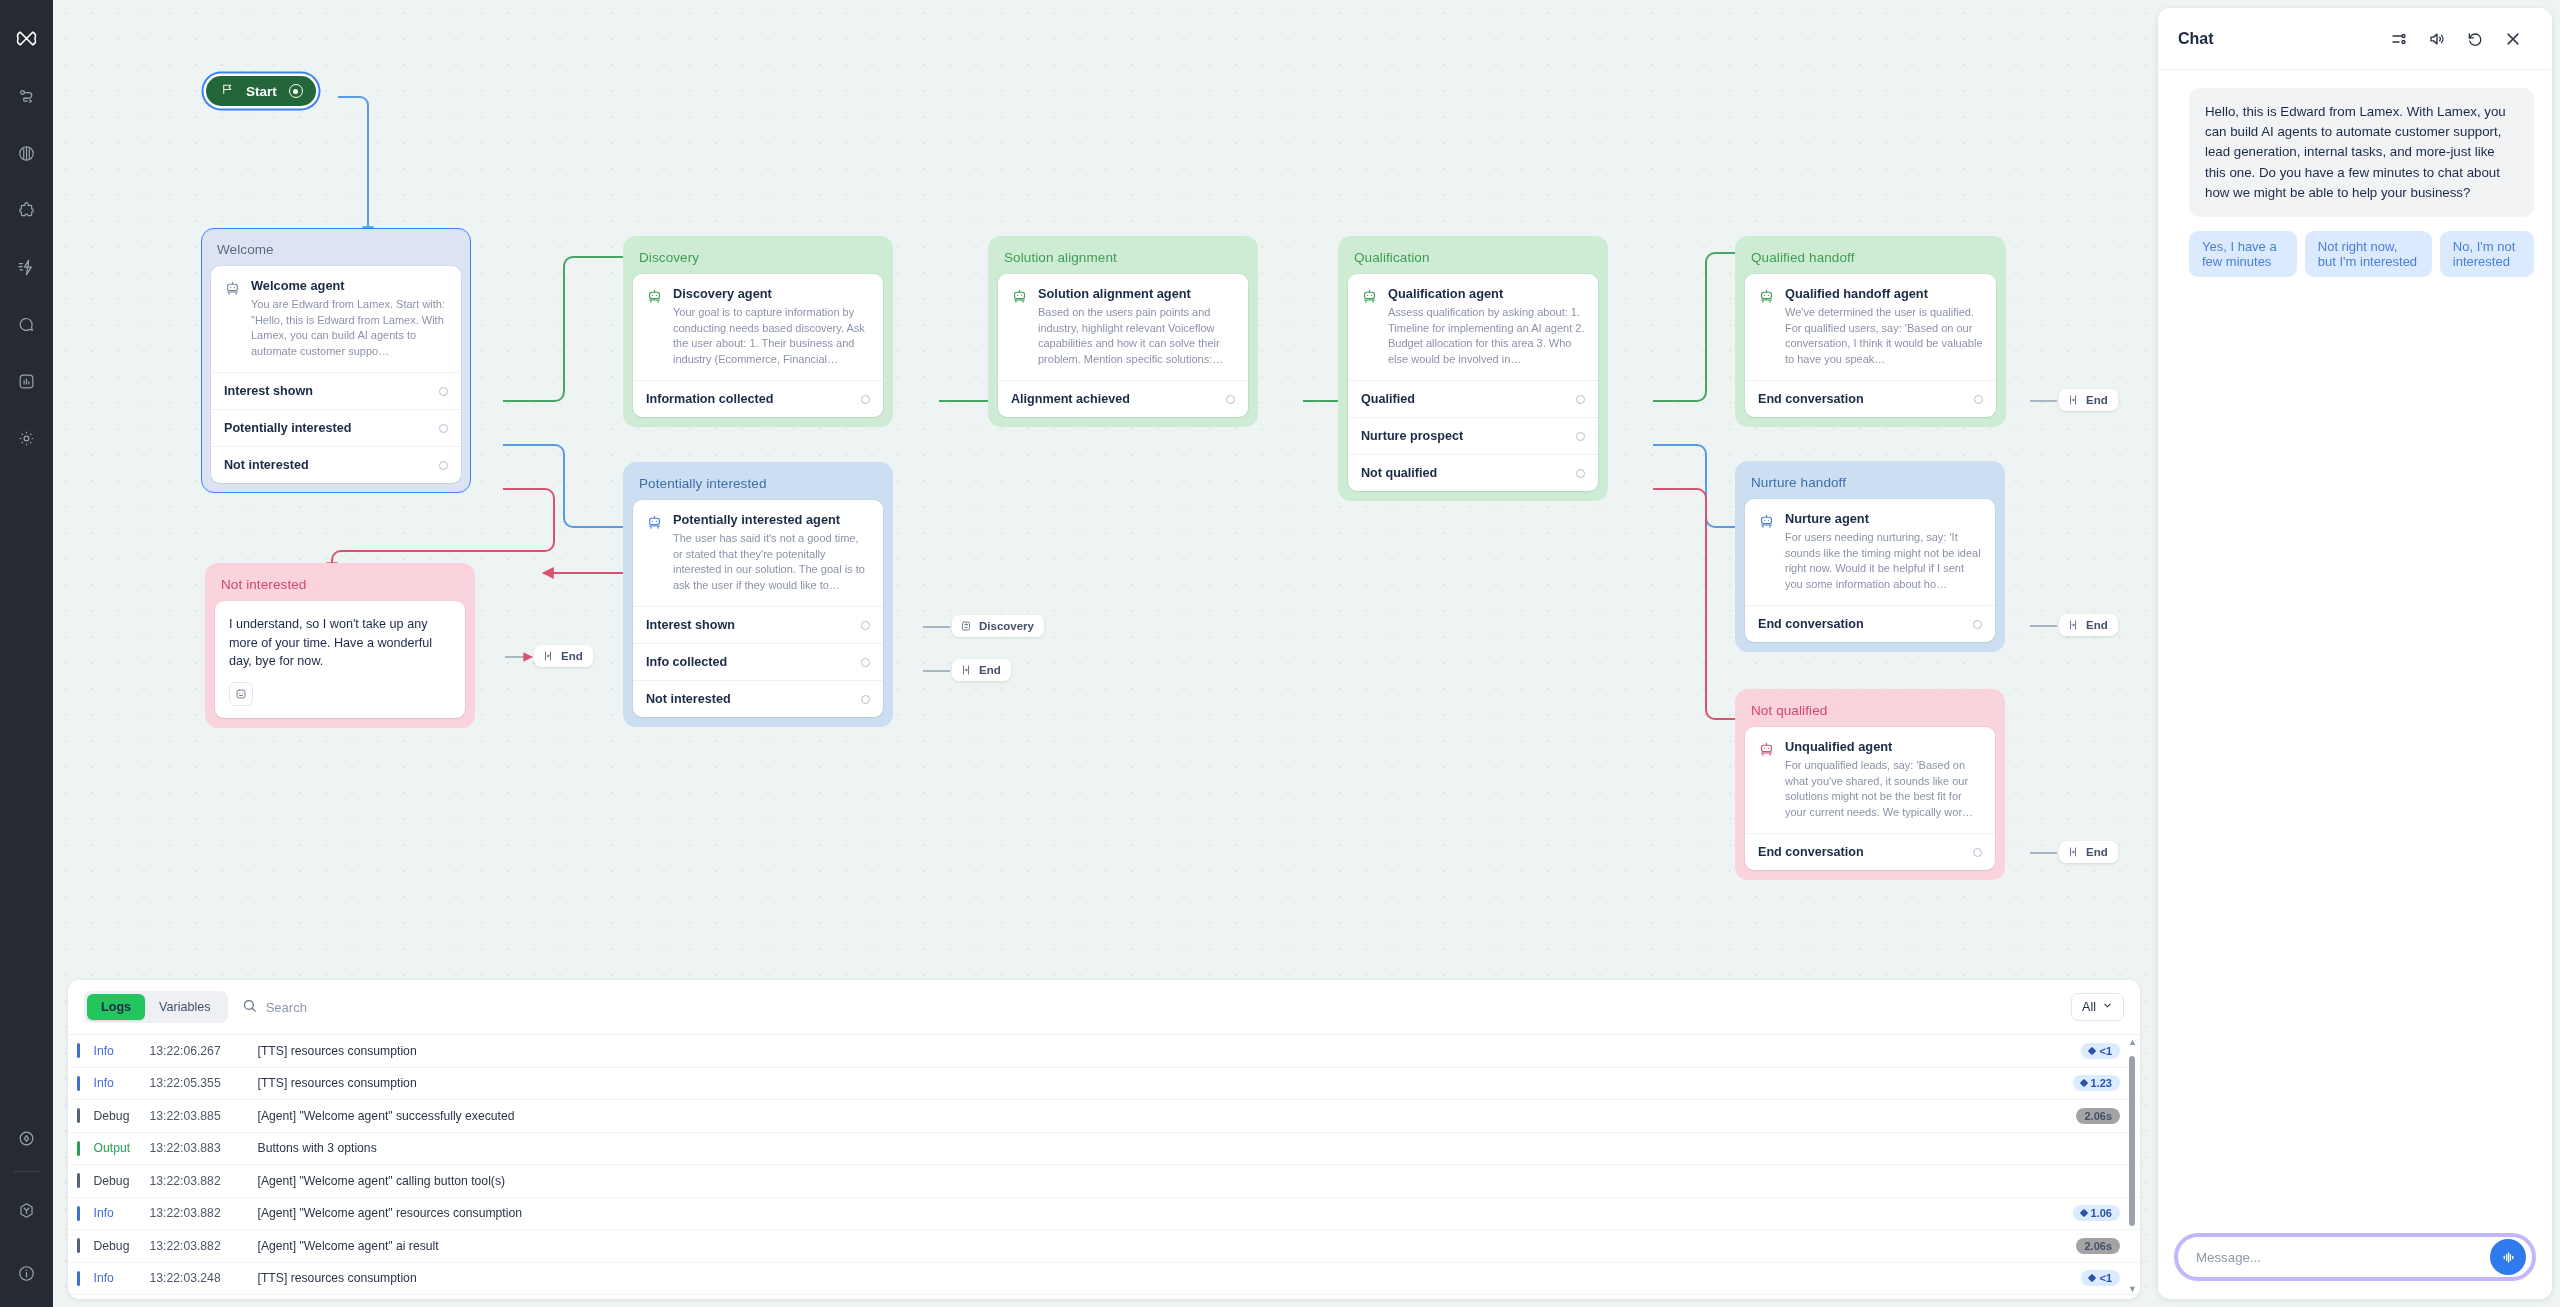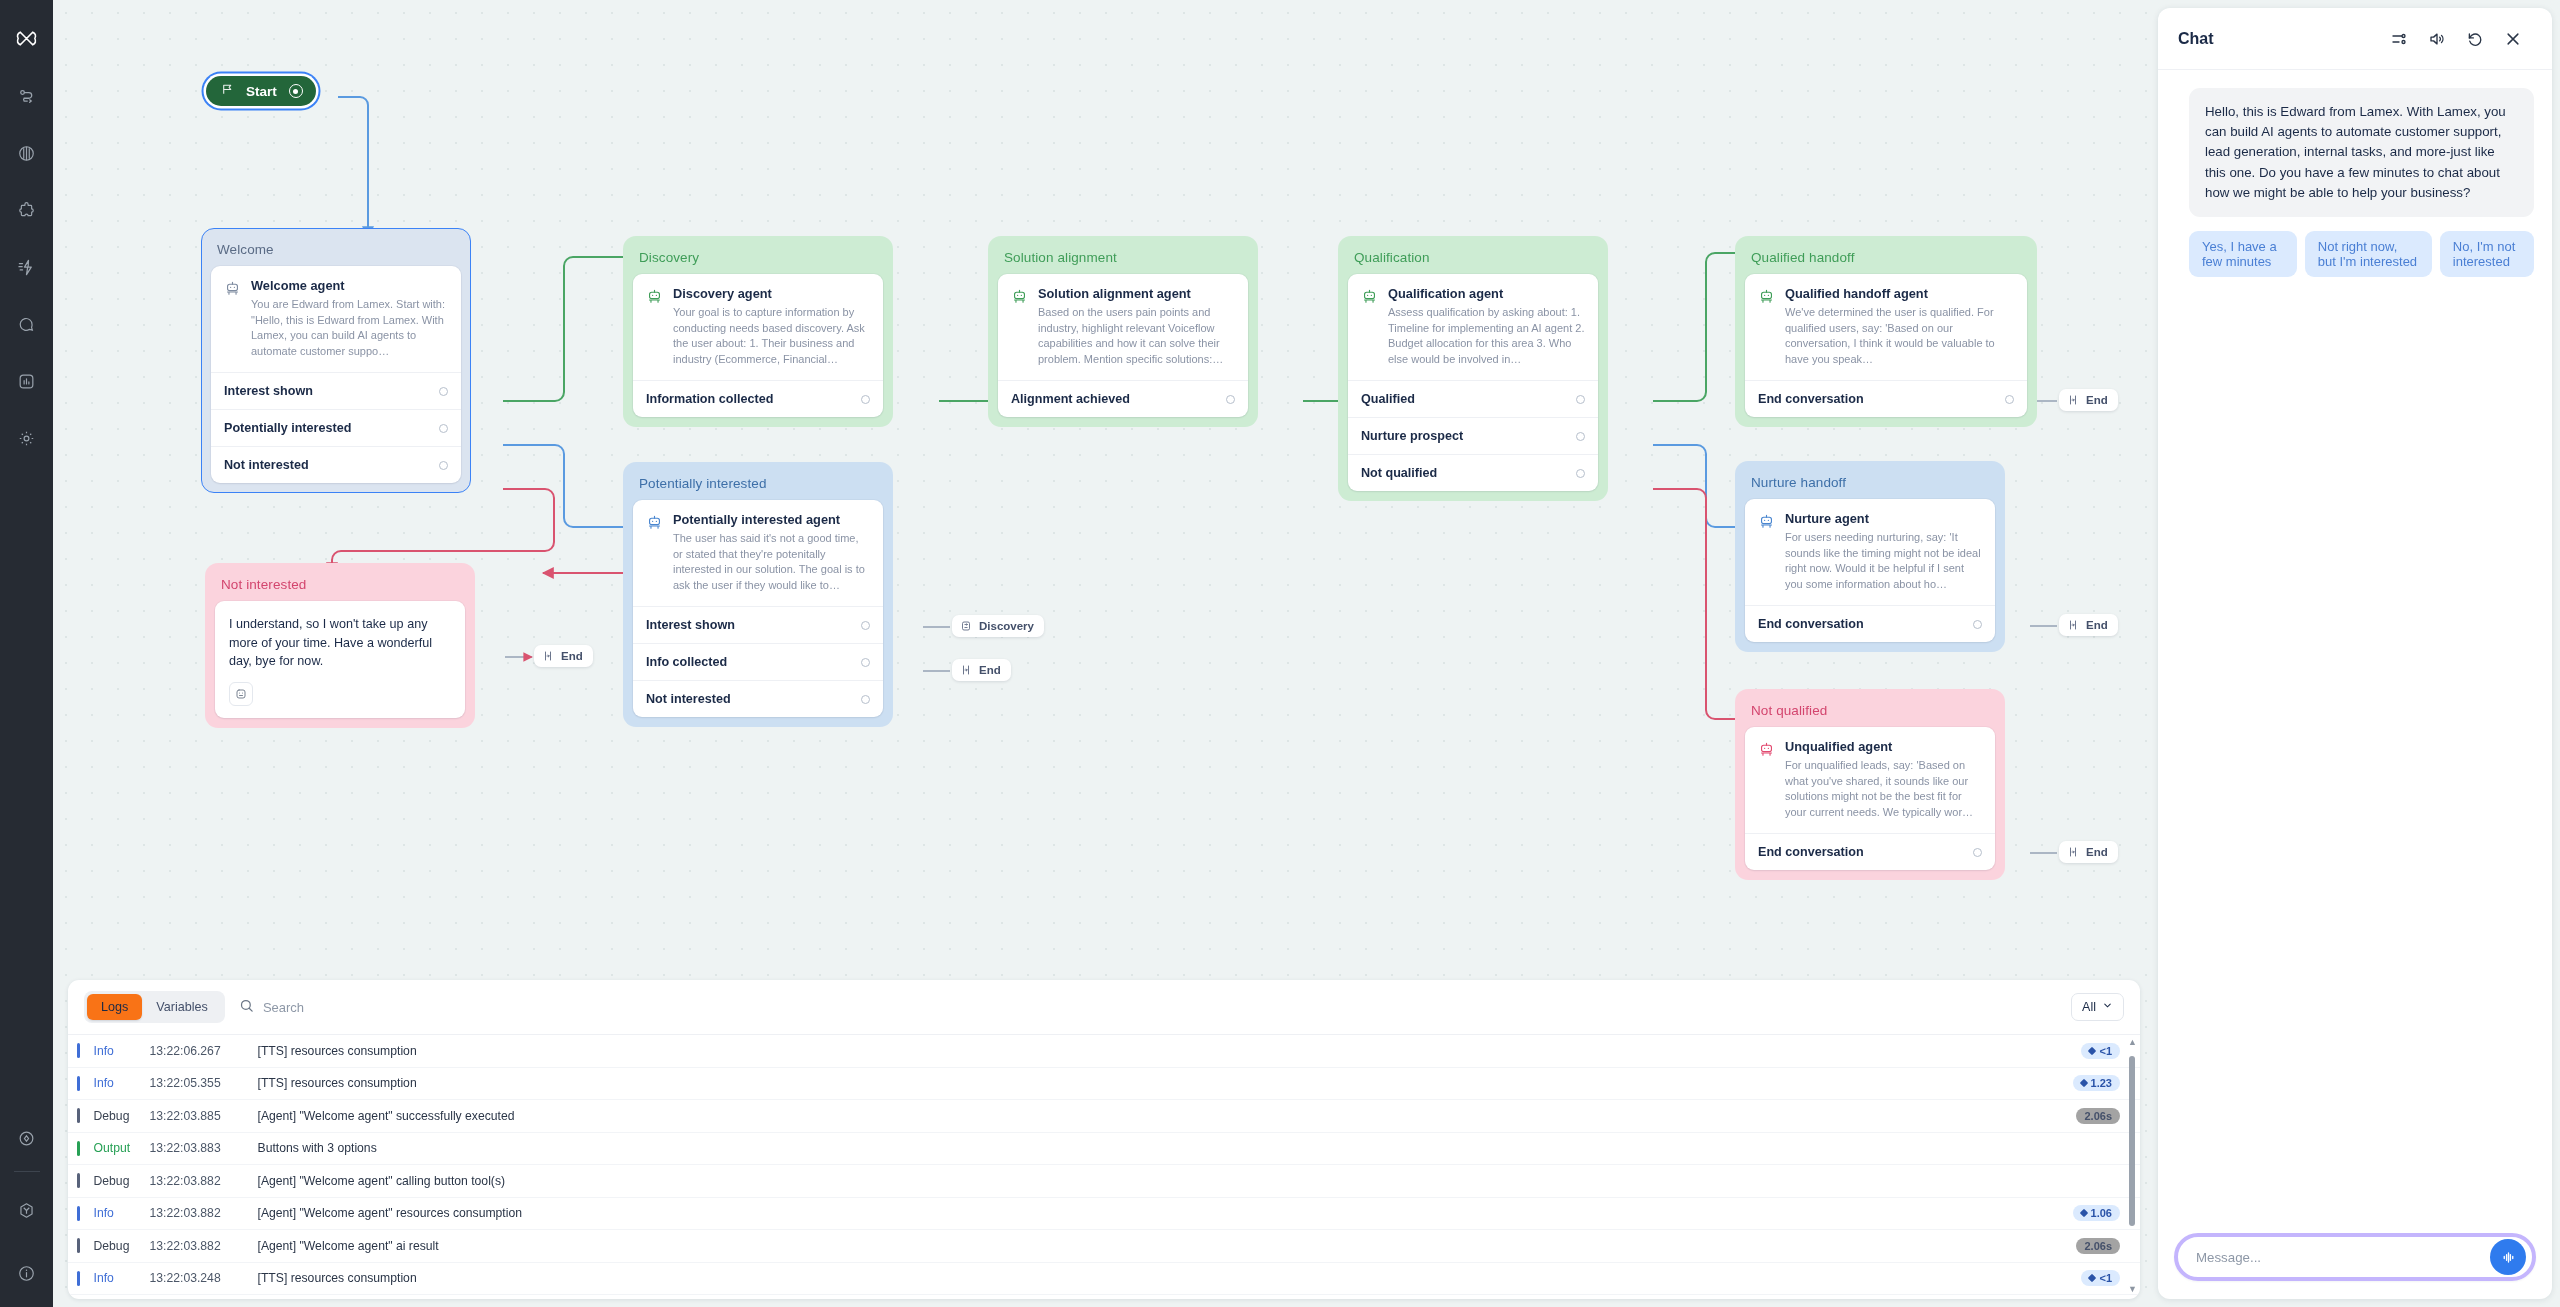--- a/index.html
+++ b/index.html
@@ -131,21 +131,21 @@
     height: 54px; display: flex; align-items: center; gap: 14px;
     padding: 0 16px 0 16px;
   }
   .seg {
     display: flex; background: #eef0f3; border-radius: 8px; padding: 3px;
   }
   .seg button {
     border: 0; font-family: inherit; font-size: 12.6px; color: #44506a;
     padding: 6px 14px; border-radius: 6px; background: transparent; cursor: pointer;
   }
-  .seg button.on { background: #f97316; box-shadow: 0 1px 2px rgba(22,35,60,.14); color: #1b2a47; }
+  .seg button.on { background: #22c55e; box-shadow: 0 1px 2px rgba(22,35,60,.14); color: #1b2a47; font-weight: bold; }
   .search-wrap { display: flex; align-items: center; gap: 9px; flex: 1 1 auto; }
   .search-wrap svg { color: #6b7686; }
   .search-wrap input {
     border: 0; outline: 0; font-family: inherit; font-size: 13px; color: #1b2a47;
     background: transparent; width: 320px;
   }
   .search-wrap input::placeholder { color: #8e98a7; }
   .filter-btn {
     display: flex; align-items: center; gap: 6px;
     border: 1px solid #e2e6ec; border-radius: 7px; background: #fff;
@@ -462,21 +462,21 @@
           <span>Nurture prospect</span>
           <span class="dot"></span>
         </div>
         <div class="port">
           <span>Not qualified</span>
           <span class="dot"></span>
         </div>
       </div>
     </div>
 
-    <div class="node g-green" style="left:1682px; top:236px; width:302px;">
+    <div class="node g-green" style="left:1682px; top:236px; width:271px;">
       <div class="ghdr">Qualified handoff</div>
       <div class="card">
         <div class="card-body">
           <span class="bot c-green">
             <svg width="17" height="17" viewBox="0 0 24 24" fill="none" stroke="currentColor" stroke-width="1.6" stroke-linecap="round">
               <rect x="5" y="6" width="14" height="9" rx="3"></rect>
                 <circle cx="9.3" cy="10.4" r="1" fill="currentColor" stroke="none"></circle>
                 <circle cx="14.7" cy="10.4" r="1" fill="currentColor" stroke="none"></circle>
                 <path d="M12 3.2V6M7 18v2M17 18v2M5 17h14"></path>
             </svg>

